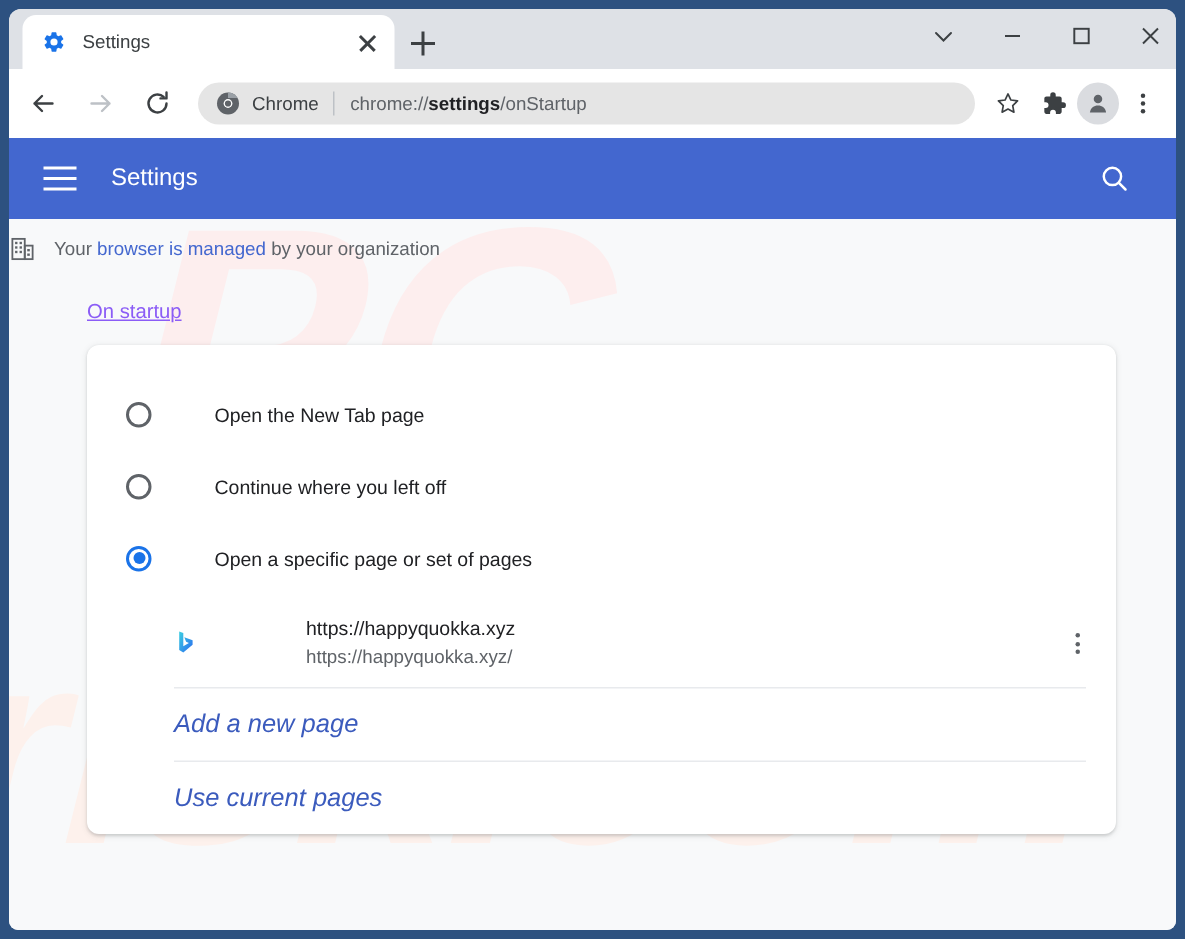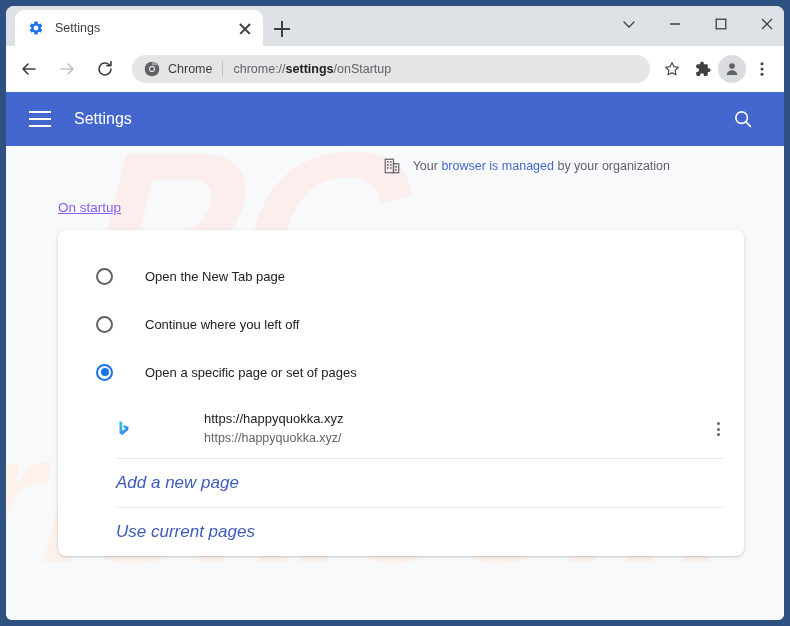--- a/index.html
+++ b/index.html
@@ -231,21 +231,21 @@
     flex: 0 0 auto;
   }
   #settings-search svg { position: absolute; left: 50%; top: 50%; transform: translate(-50%,-50%); }
 
   #managed-banner {
     position: absolute;
     left: 0; top: 54px;
     width: 664px; height: 40px;
     display: flex;
     align-items: center;
-    justify-content: flex-end;
+    justify-content: flex-start;
     z-index: 2;
   }
   #managed-icon { width: 18px; height: 18px; display: block; }
   #managed-text {
     font-size: 12.5px;
     color: #5f6368;
     margin-left: 12px;
   }
   #managed-text a {
     color: #4367cf;
@@ -270,22 +270,23 @@
     border-radius: 8px;
     box-shadow: 0 1px 2px rgba(60,64,67,0.18), 0 1px 5px rgba(60,64,67,0.10);
     z-index: 2;
     overflow: hidden;
   }
 
   .radio-row {
     height: 48px;
     display: flex;
     align-items: center;
-    padding-left: 38px;
-    cursor: pointer;
+    padding-left: 26px;
+    cursor: pointer;
+    gap: 10px;
   }
   .radio-row:first-child { margin-top: 22px; }
   .radio {
     width: 17px; height: 17px;
     border-radius: 50%;
     border: 2px solid #5f6368;
     flex: 0 0 17px;
     position: relative;
     box-sizing: border-box;
   }

